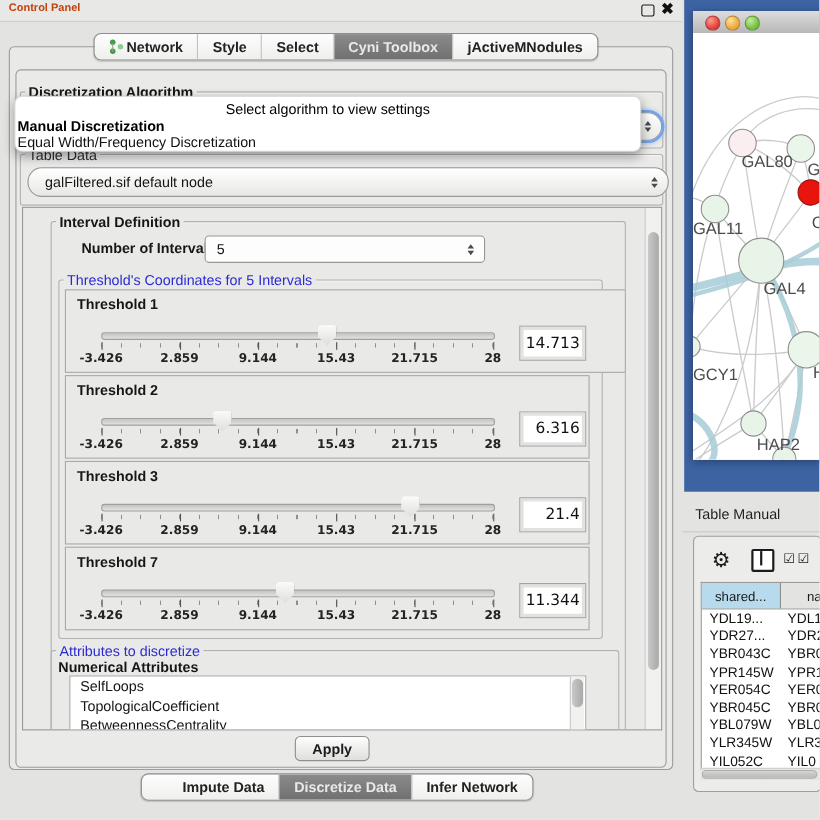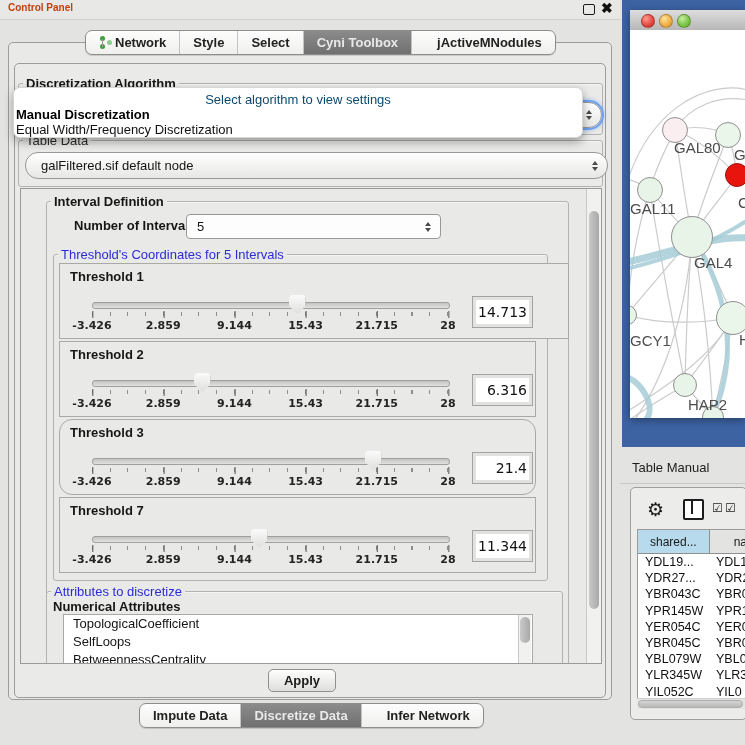--- a/index.html
+++ b/index.html
@@ -12,21 +12,21 @@
   .titlebar{left:0;top:0;width:620px;height:19px;background:#e8e8e6;border-bottom:1px solid #cfcfcd;}
   .titlebar .t{position:absolute;left:8px;top:2px;font-size:10px;color:#c2410c;font-weight:bold;}
   .float-btn{position:absolute;left:583px;top:4px;width:10px;height:9px;border:1.7px solid #1a1a1a;border-radius:2px;}
   .close-btn{position:absolute;left:601px;top:0px;font-size:14px;font-weight:bold;color:#111;}
 
   
   .pillbar{display:flex;border:1px solid #8d8d8d;border-radius:7px;overflow:hidden;
            background:linear-gradient(#fdfdfd,#efefed);box-shadow:0 1px 1px rgba(0,0,0,.15);}
   .pill{font-size:13px;font-weight:bold;color:#222;padding:4px 13px;display:flex;align-items:center;gap:5px;
         border-right:1px solid #c3c3c3;white-space:nowrap;}
-  .pill:last-child{border-right:none;margin-left:12px;}
+  .pill:last-child{border-right:none;}
   .pill.sel{background:linear-gradient(#8b8b8b,#707070);color:#e9e9e9;}
   .net-icon{position:relative;width:11px;height:13px;display:inline-block;}
   .net-icon::before{content:"";position:absolute;left:1px;top:0;width:5px;height:5px;border-radius:50%;
         background:#3f9e3f;box-shadow:0 8px 0 #3f9e3f,7px 4px 0 #8fcc8f;}
   .net-icon::after{content:"";position:absolute;left:3px;top:3px;width:1px;height:8px;background:#9a9a9a;}
 
   
   .panel{position:absolute;border:1px solid #9c9c9c;border-radius:5px;background:#e9e9e7;}
   .grp{position:absolute;border:1px solid #b2b2b0;border-radius:3px;box-shadow:inset 0 1px 0 rgba(255,255,255,.55);}
   .grp-title{position:absolute;font-size:13px;padding:0 3px;background:#e9e9e7;white-space:nowrap;}
@@ -39,21 +39,21 @@
          font-size:13px;color:#141414;padding-left:15px;}
   .combo.sq{border-radius:4px;background:#fdfdfd;}
   .spins{position:absolute;right:9px;top:50%;transform:translateY(-50%);display:flex;flex-direction:column;gap:2px;align-items:center;}
   .up{width:0;height:0;border-left:3.5px solid transparent;border-right:3.5px solid transparent;border-bottom:4.5px solid #4a4a4a;}
   .dn{width:0;height:0;border-left:3.5px solid transparent;border-right:3.5px solid transparent;border-top:4.5px solid #4a4a4a;}
   .focusring{outline:2px solid #6ea4ef;outline-offset:0px;box-shadow:0 0 4px 2px rgba(100,150,240,.55);}
 
   
   .popup{position:absolute;left:13px;top:87px;width:568px;height:49px;background:#ffffff;
          border:1px solid #d6d6d6;border-radius:7px;box-shadow:0 4px 10px rgba(0,0,0,.35);z-index:40;}
-  .popup .hint{position:absolute;left:0;right:0;top:4px;text-align:center;font-size:13px;color:#0c4a6e;}
+  .popup .hint{position:absolute;left:0;right:0;top:4px;text-align:center;font-size:13px;color:#000000;}
   .popup .opt1{position:absolute;left:2px;top:19px;font-size:13px;font-weight:bold;color:#000;}
   .popup .opt2{position:absolute;left:2px;top:34px;font-size:13px;color:#111;}
 
   
   .scrollpanel{position:absolute;left:20px;top:188px;width:580px;height:474px;border:1px solid #9a9a9a;
                background:#e9e9e7;overflow:hidden;}
   .vsb{position:absolute;background:#f1f1ef;border-left:1px solid #c9c9c7;}
   .vsb .thumb{position:absolute;left:1px;width:10px;border-radius:6px;
               background:linear-gradient(90deg,#c9c9c9,#a9a9a9);}
   .hsb-track{position:absolute;background:#e4e4e2;border-top:1px solid #cfcfcd;}
@@ -223,21 +223,21 @@
           <span class="sl p2">9.144</span>
           <span class="sl p3">15.43</span>
           <span class="sl p4">21.715</span>
           <span class="sl p5">28</span>
         </div>
         <div class="thumb-sl" style="left: 30.9998%;"></div>
       </div>
       <div class="val-box">6.316</div>
     </div>
 
-    <div class="th-row" style="left:38px;top:230px;border-radius:13px;">
+    <div class="th-row" style="left:38px;top:230px;">
       <div class="th-label">Threshold 3</div>
       <div class="slider">
         <div class="track"></div>
         <div class="ticks"></div>
         <div class="scale">
           <span class="sl p0">-3.426</span>
           <span class="sl p1">2.859</span>
           <span class="sl p2">9.144</span>
           <span class="sl p3">15.43</span>
           <span class="sl p4">21.715</span>
@@ -263,36 +263,36 @@
         </div>
         <div class="thumb-sl" style="left: 46.9993%;"></div>
       </div>
       <div class="val-box">11.344</div>
     </div>
 
     <div class="grp" style="left:25px;top:402px;width:515px;height:90px;"></div>
     <div class="grp-title blue" style="left:30px;top:395px;">Attributes to discretize</div>
     <div class="abs bold" style="left:32px;top:410px;font-size:13px;">Numerical Attributes</div>
     <div class="listbox" style="left:42px;top:425px;width:468px;height:62px;">
+      <div class="li">SelfLoops</div>
       <div class="li">TopologicalCoefficient</div>
-      <div class="li">SelfLoops</div>
       <div class="li">BetweennessCentrality</div>
     </div>
     <div class="vsb" style="left:497px;top:426px;width:12px;height:60px;">
       <div class="thumb" style="top:2px;height:26px;"></div>
     </div>
 
     <div class="vsb" style="left:565px;top:0;width:14px;height:474px;">
       <div class="thumb" style="top:22px;height:398px;left:2px;"></div>
     </div>
   </div>
 
   <div class="button" style="left:268px;top:669px;width:66px;height:21px;line-height:21px;z-index:5;">Apply</div>
 
-  <div class="abs pillbar" style="left:139px;top:703px;z-index:20;">
+  <div class="abs pillbar" style="left:128px;top:703px;z-index:20;padding-left:24px;">
     <div class="pill">
         <span>Impute Data</span>
       </div>
     <div class="pill sel">
         <span>Discretize Data</span>
       </div>
     <div class="pill">
         <span>Infer Network</span>
       </div>
   </div>

